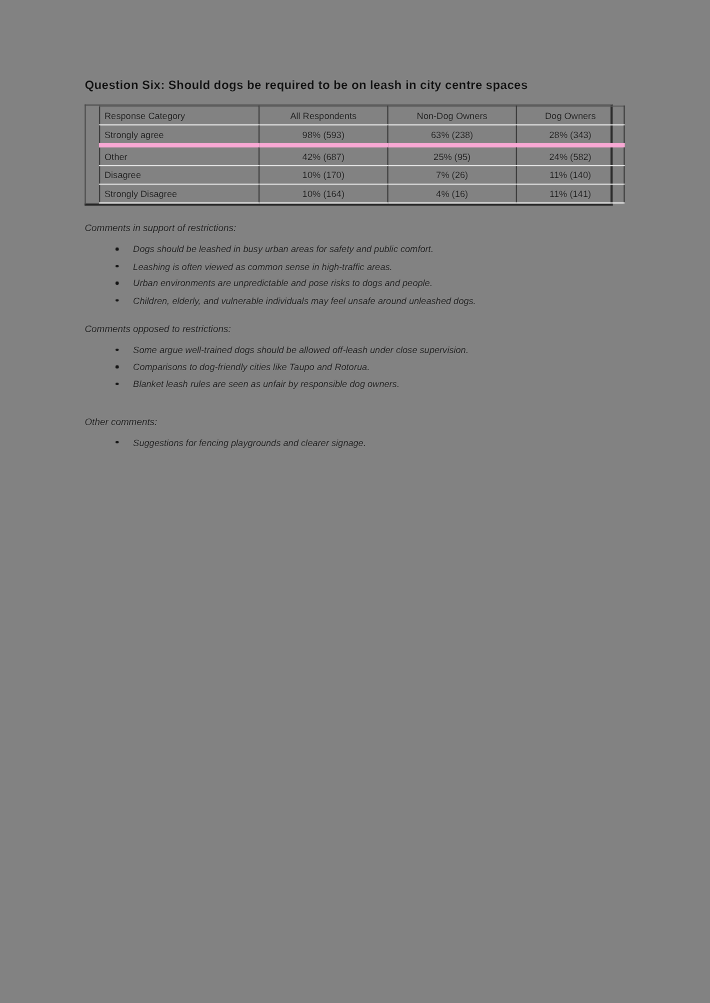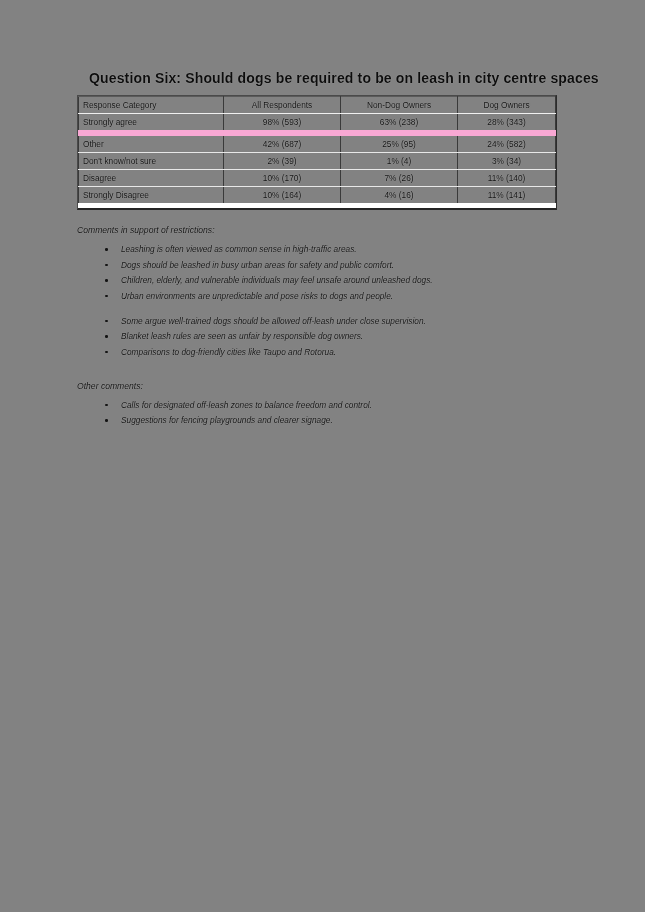--- a/index.html
+++ b/index.html
@@ -25,36 +25,36 @@
 
   .content {
     position: absolute;
     left: 77px;
     top: 72px;
     width: 478px;
   }
 
   
   .doc-title {
-    font-size: 14px;
+    font-size: 11px;
     font-weight: bold;
     letter-spacing: 0.15px;
     color: #0d0d0d;
-    margin: 0 0 10px 12px;
+    margin: 0 0 10px 0;
     line-height: 13px;
     text-shadow: 0 0 1px rgba(235,235,235,0.55);
     white-space: nowrap;
   }
 
   
   .results-table {
     border-collapse: collapse;
     width: 477px;
     table-layout: fixed;
-    margin: 0 0 0 0;
+    margin: 0 0 0 12px;
     background: transparent;
   }
   .results-table col.c1 { width: 145px; }
   .results-table col.c2 { width: 117px; }
   .results-table col.c3 { width: 117px; }
   .results-table col.c4 { width: 98px; }
 
   .results-table th,
   .results-table td {
     font-size: 8.3px;
@@ -83,38 +83,38 @@
 
   .results-table tbody td {
     text-align: center;
   }
   .results-table tbody td.label-col {
     text-align: left;
   }
 
   
   .results-table tbody tr.heavy-under td {
-    border-bottom: 6px solid #f9a8d4;
+    border-bottom: 4px solid #f9a8d4;
   }
   .results-table tbody tr.heavy-under + tr td {
     border-top: 0;
   }
 
   
   .table-wrap {
     position: relative;
     border-left: 1px solid #4a4a4a;
     border-right: 2px solid #2c2c2c;
     border-top: 1px solid #4a4a4a;
     border-bottom: 2px solid #242424;
     width: 477px;
     box-sizing: content-box;
   }
   .results-table tbody tr:last-child td {
-    border-bottom: 5px solid #ffffff;
+    border-bottom: 1px solid #ffffff;
   }
 
   
   .section {
     margin-top: 14px;
     font-style: italic;
   }
   .section.other-block {
     margin-top: 22px;
   }
@@ -185,61 +185,55 @@
             <td>63% (238)</td>
             <td>28% (343)</td>
           </tr>
           <tr>
             <td class="label-col">Other</td>
             <td>42% (687)</td>
             <td>25% (95)</td>
             <td>24% (582)</td>
           </tr>
           <tr>
-            <td class="label-col">Don't know/not sure</td>
-            <td>2% (39)</td>
-            <td>1% (4)</td>
-            <td>3% (34)</td>
-          </tr>
-          <tr>
             <td class="label-col">Disagree</td>
             <td>10% (170)</td>
             <td>7% (26)</td>
             <td>11% (140)</td>
           </tr>
           <tr>
             <td class="label-col">Strongly Disagree</td>
             <td>10% (164)</td>
             <td>4% (16)</td>
             <td>11% (141)</td>
           </tr>
         </tbody>
       </table>
     </div>
 
     <div class="section">
       <p class="section-heading">Comments in support of restrictions:</p>
       <ul class="bullets">
+        <li><span class="bullet-dot"></span><span>Dogs should be leashed in busy urban areas for safety and public comfort.</span></li>
         <li><span class="bullet-dot"></span><span>Leashing is often viewed as common sense in high-traffic areas.</span></li>
-        <li><span class="bullet-dot"></span><span>Dogs should be leashed in busy urban areas for safety and public comfort.</span></li>
+        <li><span class="bullet-dot"></span><span>Urban environments are unpredictable and pose risks to dogs and people.</span></li>
         <li><span class="bullet-dot"></span><span>Children, elderly, and vulnerable individuals may feel unsafe around unleashed dogs.</span></li>
-        <li><span class="bullet-dot"></span><span>Urban environments are unpredictable and pose risks to dogs and people.</span></li>
       </ul>
     </div>
 
     <div class="section">
+      <p class="section-heading">Comments opposed to restrictions:</p>
       <ul class="bullets">
         <li><span class="bullet-dot"></span><span>Some argue well-trained dogs should be allowed off-leash under close supervision.</span></li>
+        <li><span class="bullet-dot"></span><span>Comparisons to dog-friendly cities like Taupo and Rotorua.</span></li>
         <li><span class="bullet-dot"></span><span>Blanket leash rules are seen as unfair by responsible dog owners.</span></li>
-        <li><span class="bullet-dot"></span><span>Comparisons to dog-friendly cities like Taupo and Rotorua.</span></li>
       </ul>
     </div>
 
     <div class="section other-block">
       <p class="section-heading">Other comments:</p>
       <ul class="bullets">
-        <li><span class="bullet-dot"></span><span>Calls for designated off-leash zones to balance freedom and control.</span></li>
         <li><span class="bullet-dot"></span><span>Suggestions for fencing playgrounds and clearer signage.</span></li>
       </ul>
     </div>
 
   </div>
 </div>
 
 </body></html>

